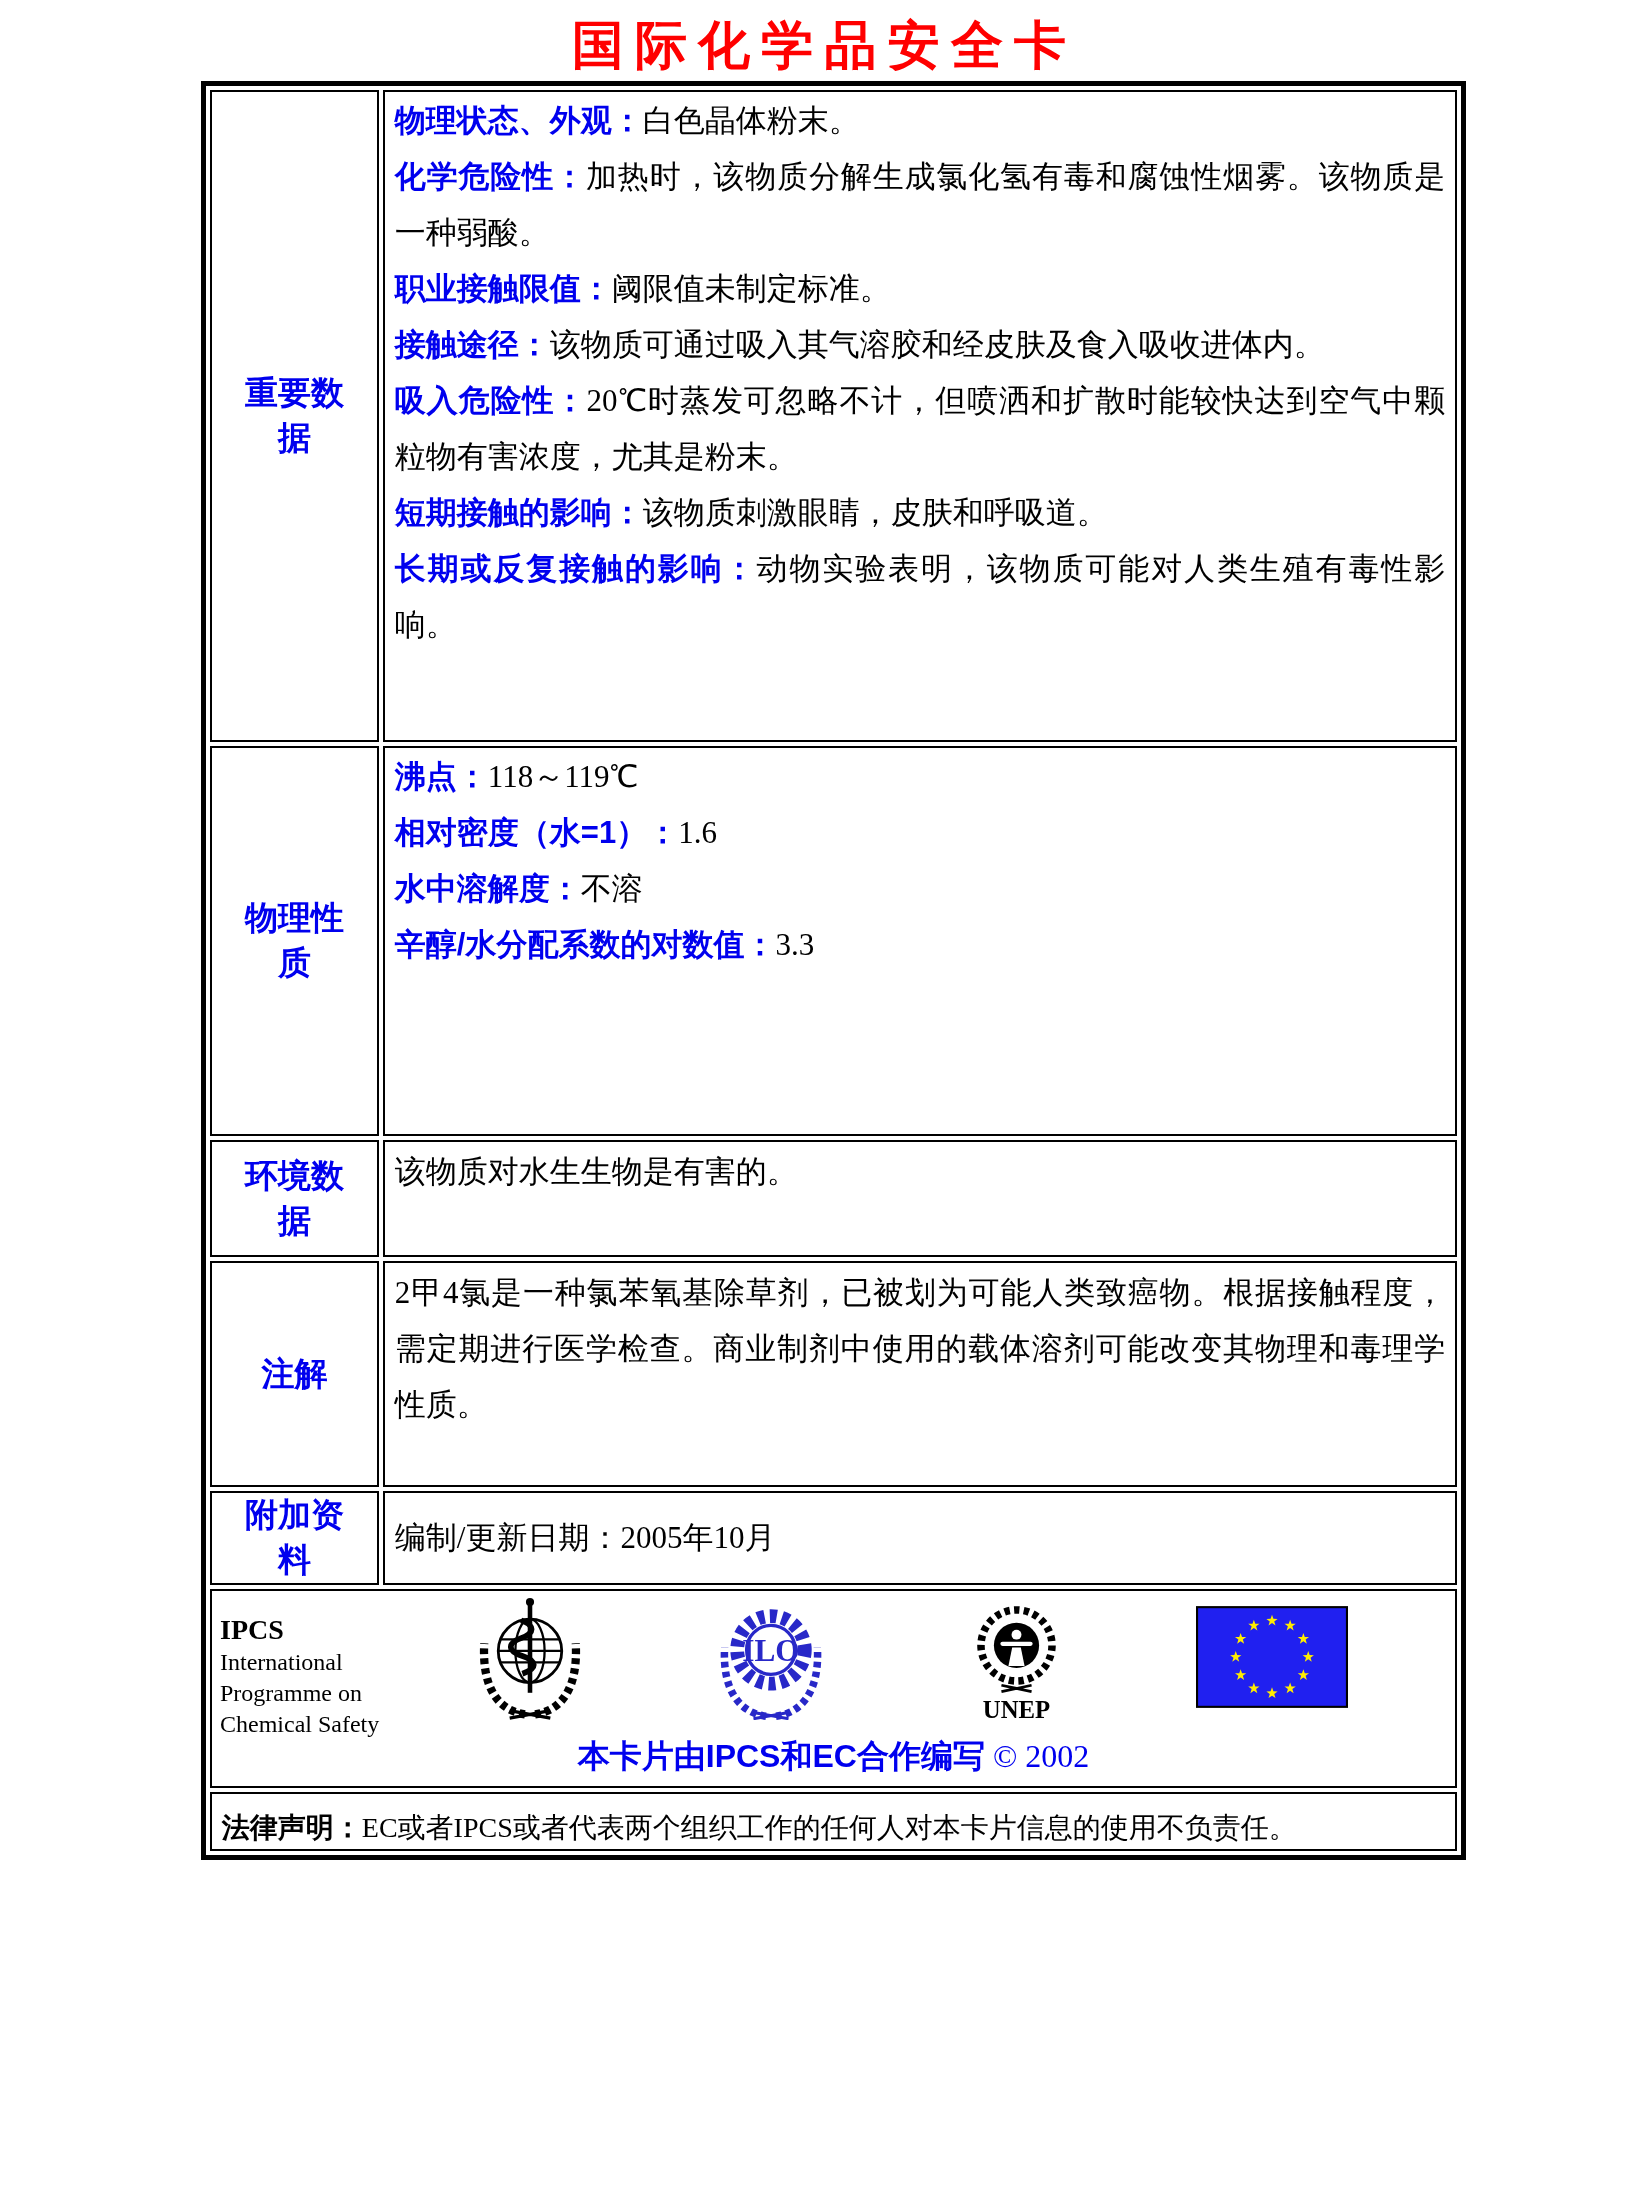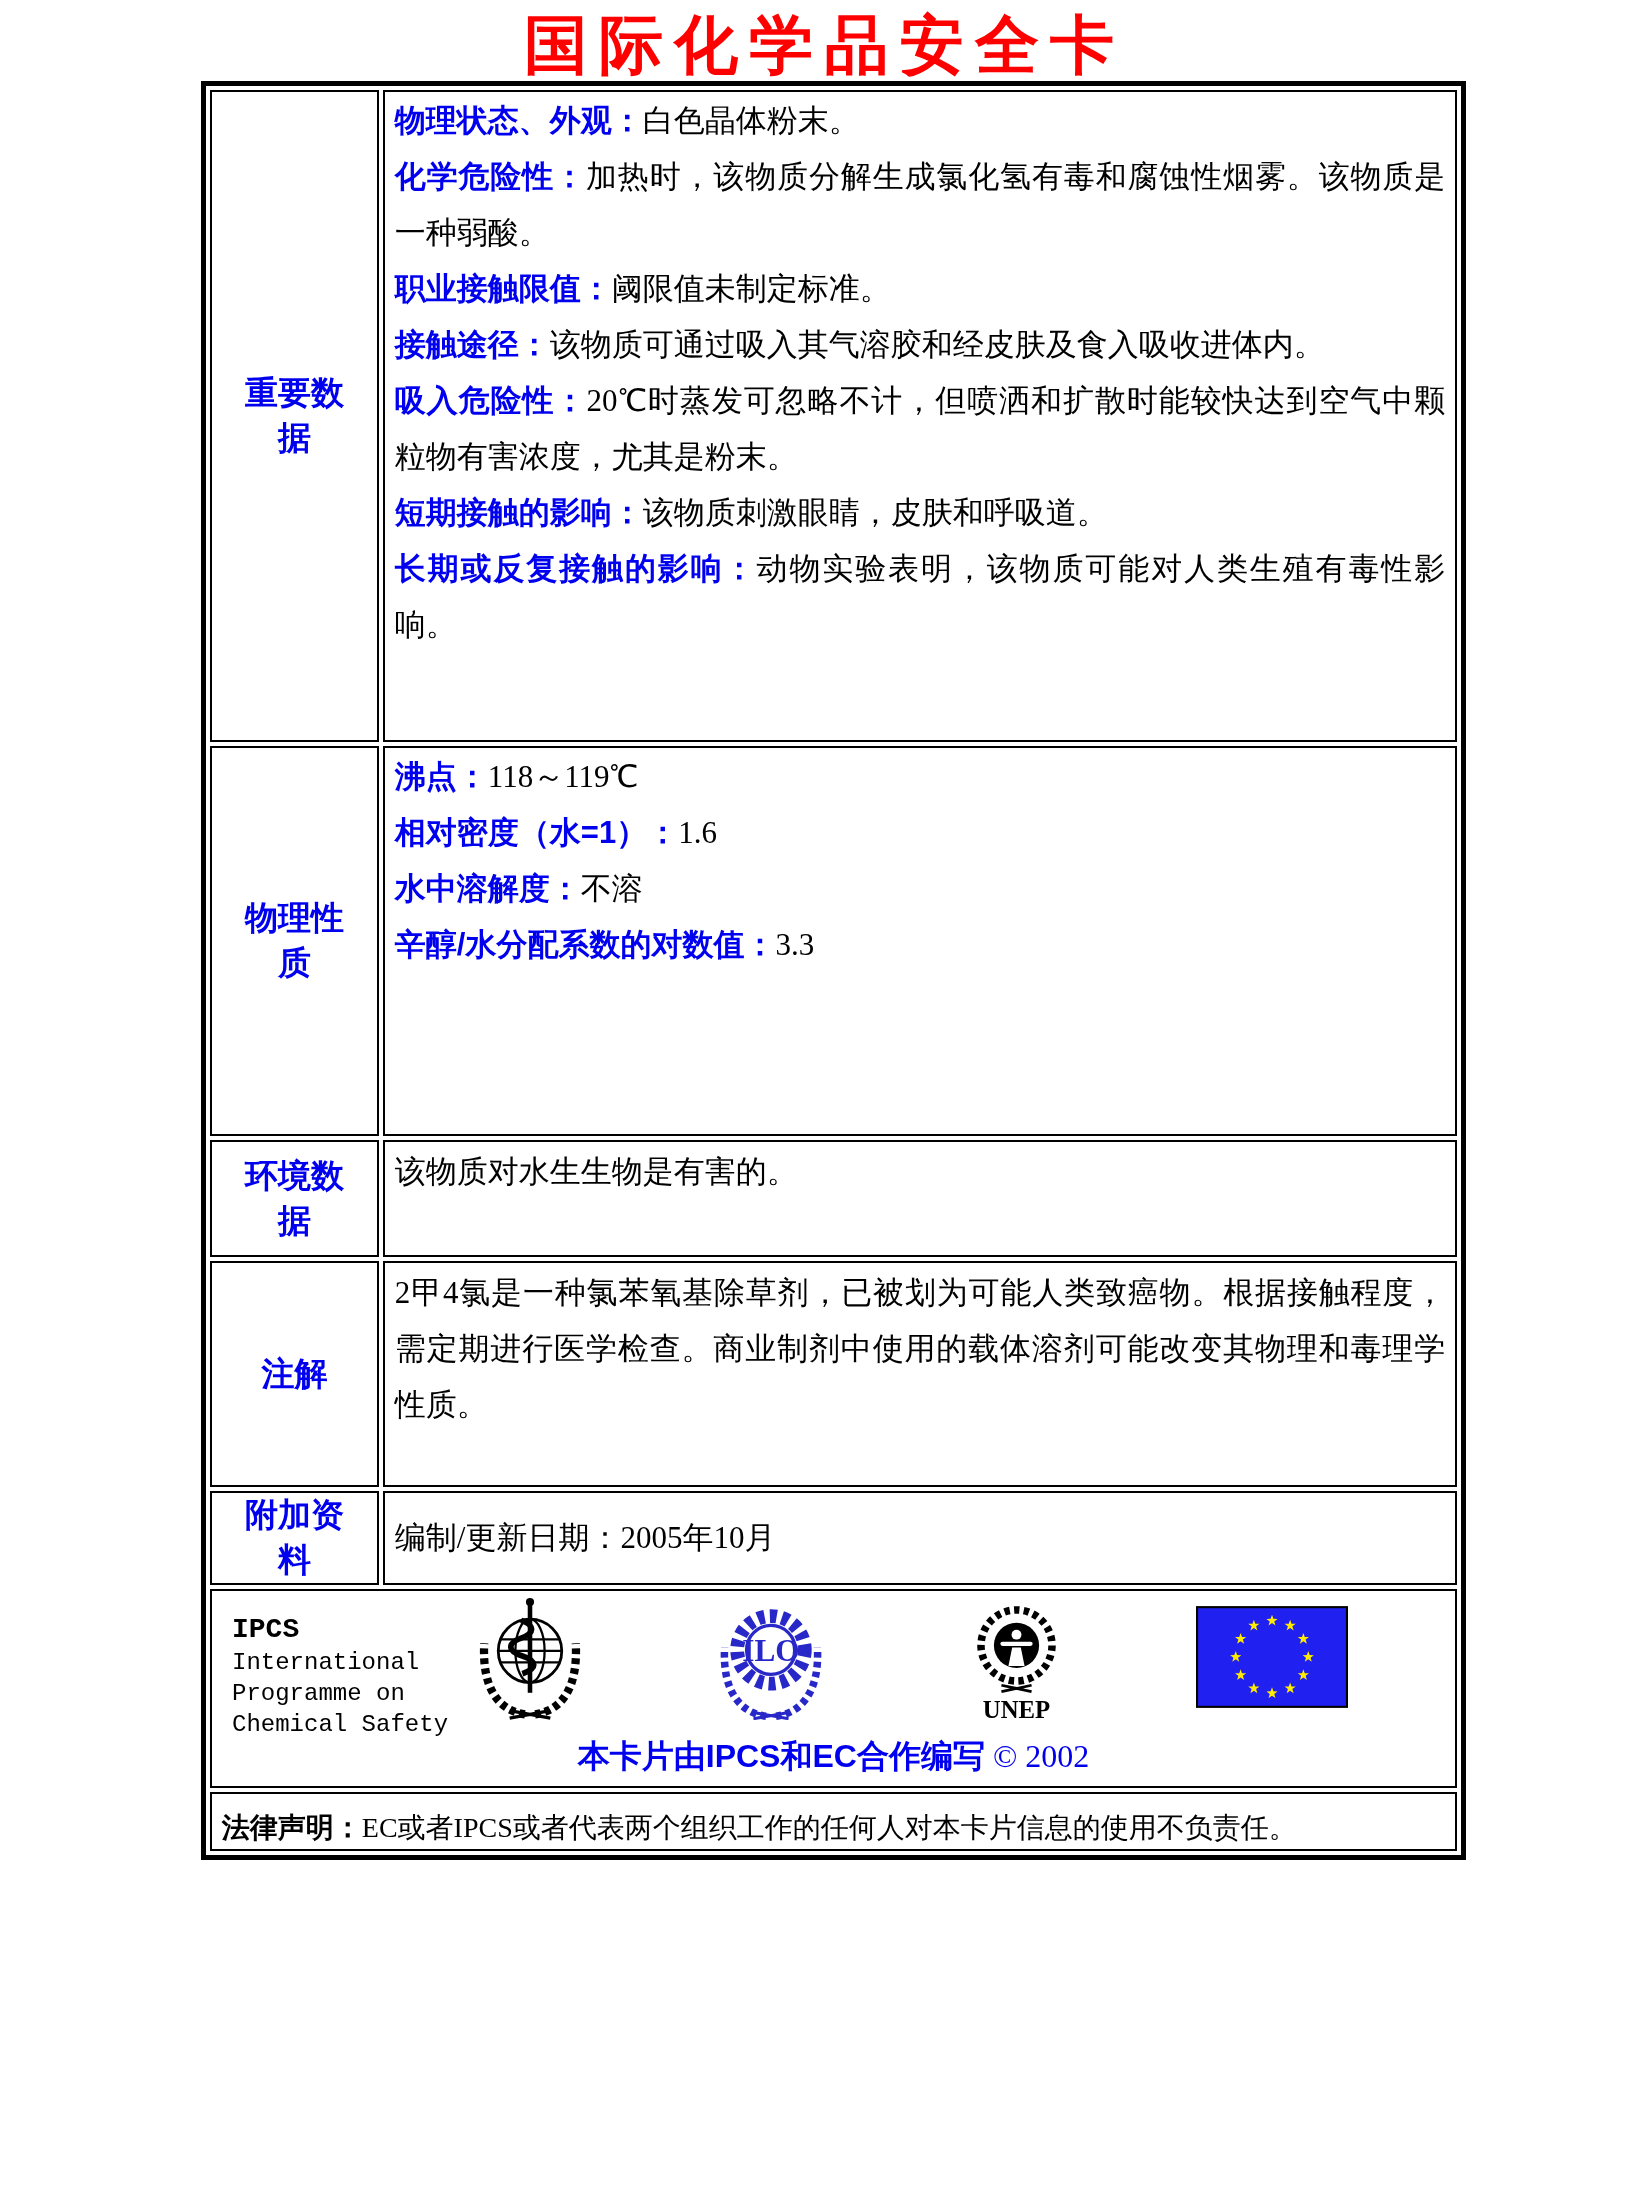--- a/index.html
+++ b/index.html
@@ -8,21 +8,21 @@
     background: #ffffff;
     font-family: "Liberation Serif", serif;
     color: #000;
   }
   .page-title {
     margin: 18px 0 9.8px 0;
     text-align: center;
     color: #FF0000;
     font-family: "DejaVu Serif", serif;
     font-weight: bold;
-    font-size: 64px;
+    font-size: 52px;
     line-height: 53px;
     letter-spacing: 11.2px;
   }
   table.card {
     margin-left: 201px;
     width: 1265px;
     table-layout: fixed;
     border-collapse: separate;
     border-spacing: 4.9px;
     border: 5.6px solid #000;
@@ -62,21 +62,21 @@
   }
   .content p { margin: 0; font-size: 31px; line-height: 56px; text-align: justify; }
   .content .k {
     color: #0000EE; font-weight: bold;
     font-family: "Liberation Sans", sans-serif;
   }
   .content .v { color: #000; }
 
   
   .logos-wrap { position: relative; width: 100%; height: 195px; }
-  .ipcs-block { position: absolute; left: 20px; top: 22.3px; font-family: Liberation Mono, monospace; }
+  .ipcs-block { position: absolute; left: 8px; top: 22.3px; font-family: Liberation Serif, serif; }
   .ipcs-title { font-size: 28px; font-weight: bold; line-height: 34px; }
   .ipcs-line  { font-size: 24px; line-height: 31px; }
   .logo { position: absolute; }
   .logo-who  { left: 253px;  top: 4.2px;   width: 130px; height: 127px; }
   .logo-ilo  { left: 496px;  top: 9.8px;  width: 126px; height: 119px; }
   .logo-unep { left: 746px; top: 5.6px;   width: 117px; height: 127px; }
   .logo-eu   { left: 984px; top: 15.4px;  width: 152px; height: 102px; }
   .credit-line {
     position: absolute; left: 0; bottom: 7px; width: 100%;
     text-align: center; font-size: 32px; color: #0000EE;

